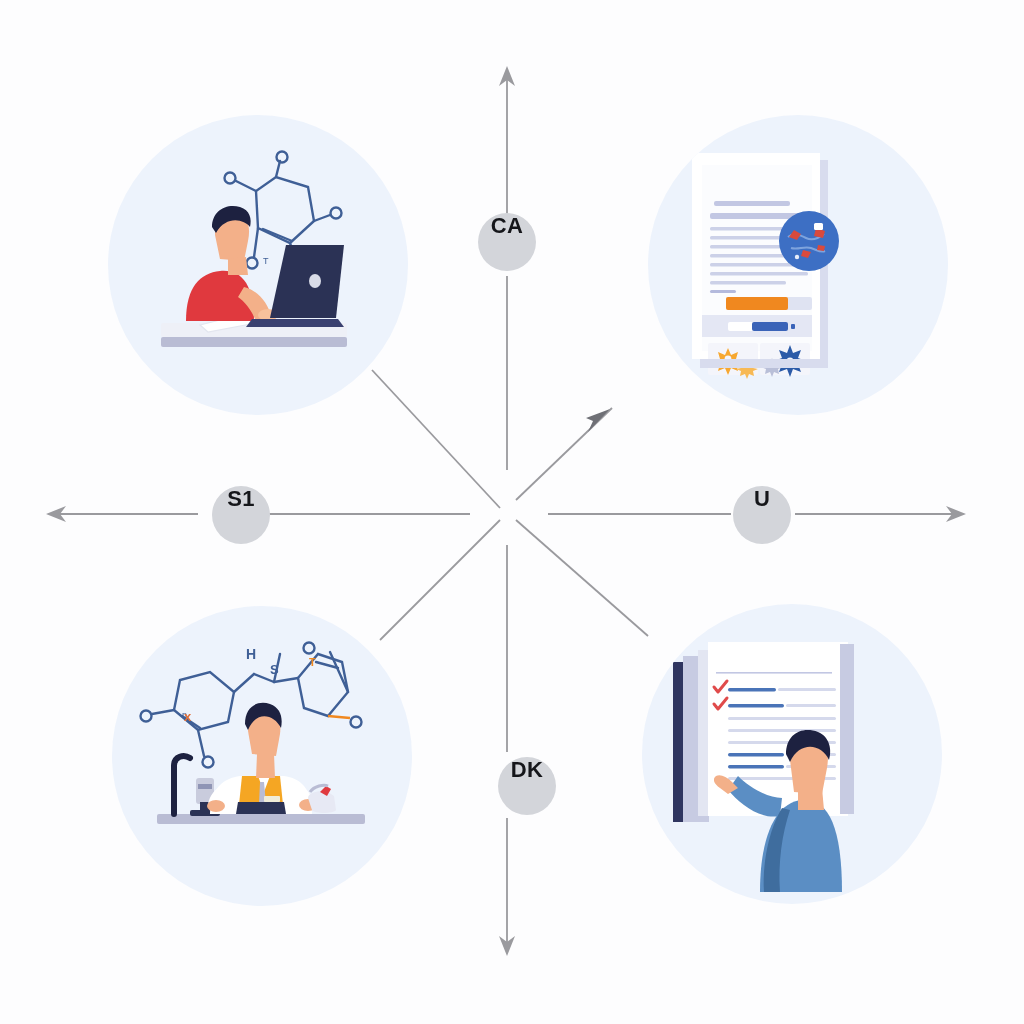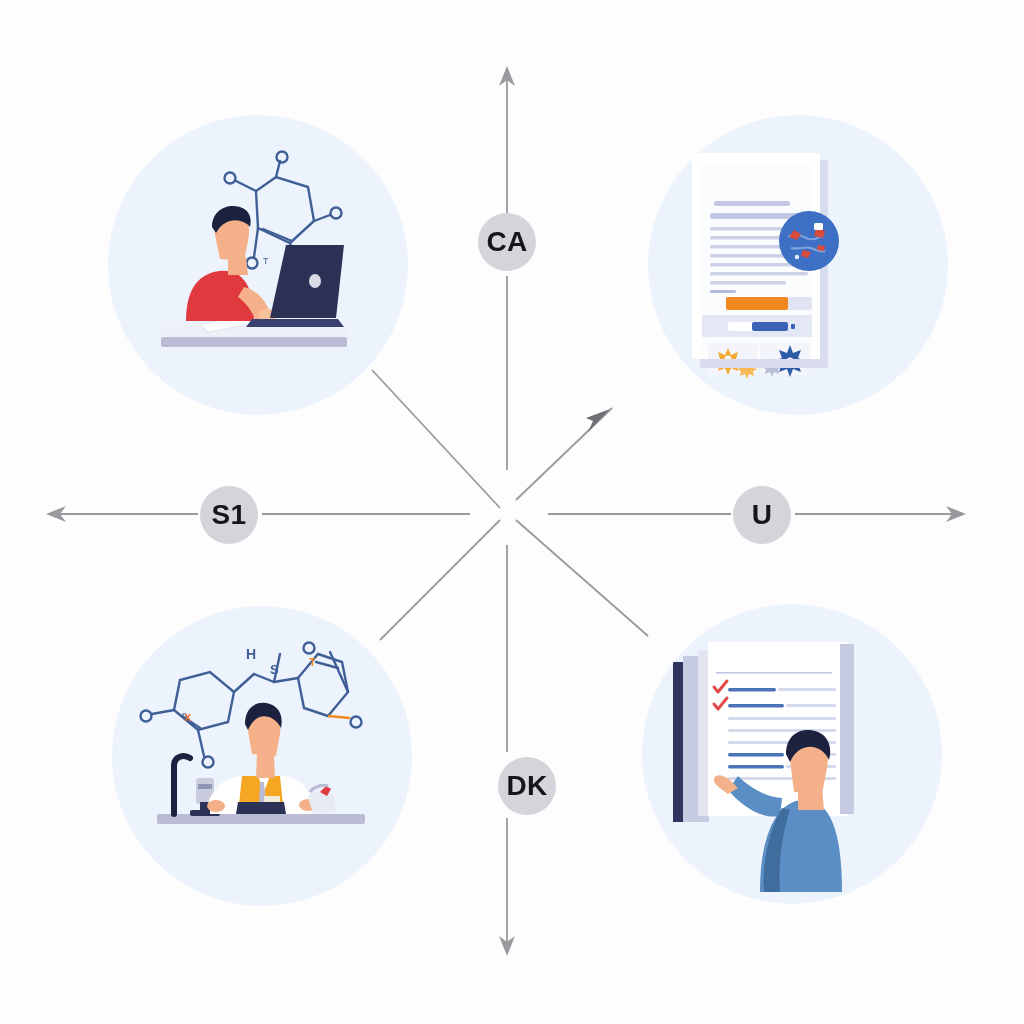--- a/index.html
+++ b/index.html
@@ -29,30 +29,29 @@
   }
 
   
   .badge {
     position: absolute;
     width: 58px;
     height: 58px;
     border-radius: 50%;
     background: #d3d5da;
     display: flex;
-    align-items: center;
     justify-content: center;
-    font-size: 28px;
+    font-size: 22px;
     font-weight: bold;
     color: #15161a;
     letter-spacing: 0.3px;
   }
   .badge-top    { left: 478px; top: 213px; }
   .badge-bottom { left: 498px; top: 757px; }
-  .badge-left   { left: 200px; top: 486px; }
+  .badge-left   { left: 212px; top: 486px; }
   .badge-right  { left: 733px; top: 486px; }
 
   
   .quad {
     position: absolute;
     width: 300px;
     height: 300px;
     border-radius: 50%;
     background: #edf3fc;
     overflow: hidden;

